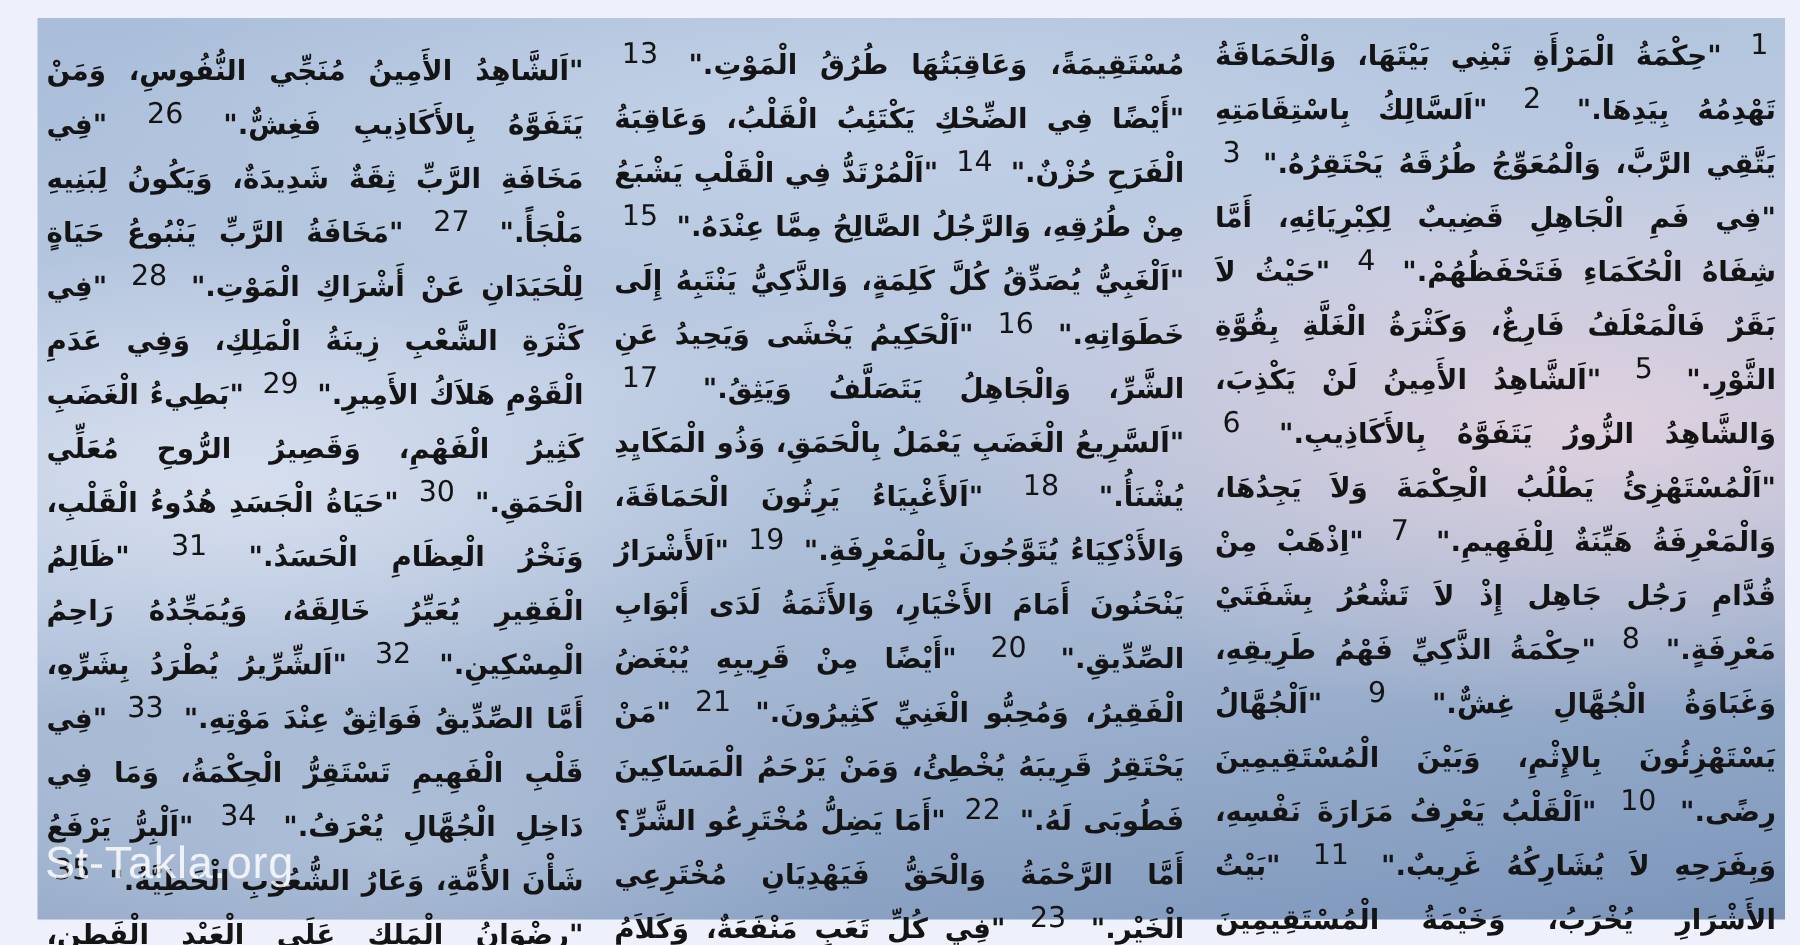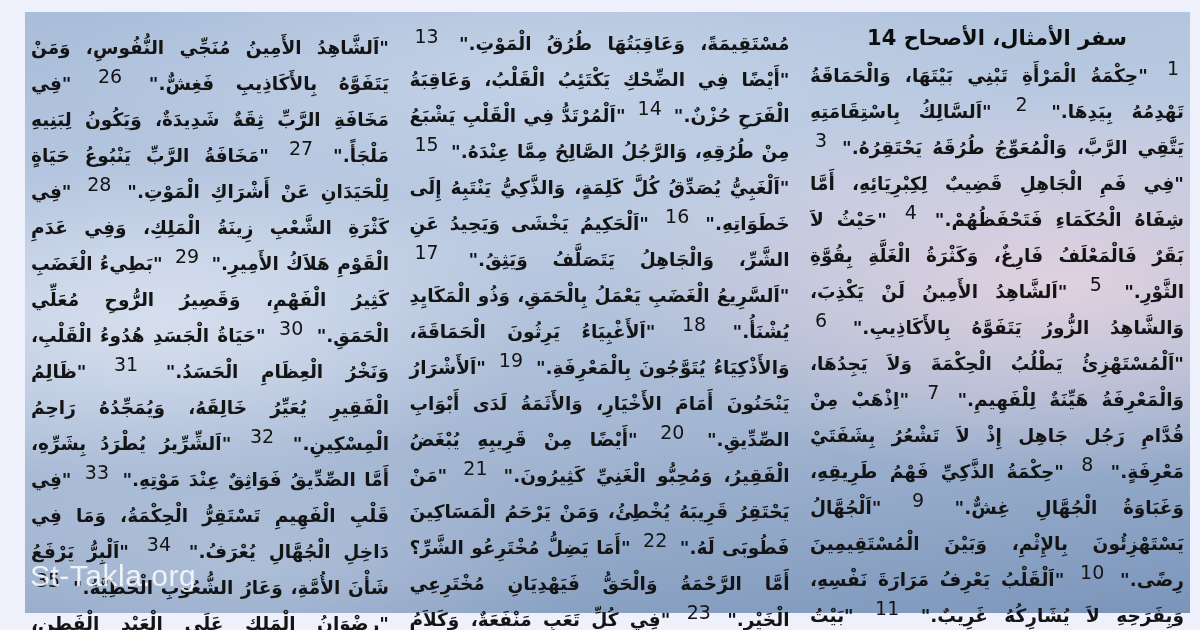--- a/index.html
+++ b/index.html
@@ -68,21 +68,20 @@
     color: rgba(255,255,255,0.82);
   }
 </style>
 </head>
 <body>
 
 <div class="page">
   <div class="photo">
 
     <div class="col col-right">
-      <h1 class="title">سفر الأمثال، الأصحاح 14</h1>
       <p class="body"><sup class="vnum">1</sup> <span>"حِكْمَةُ الْمَرْأَةِ تَبْنِي بَيْتَهَا، وَالْحَمَاقَةُ تَهْدِمُهُ بِيَدِهَا."</span> <sup class="vnum">2</sup> <span>"اَلسَّالِكُ بِاسْتِقَامَتِهِ يَتَّقِي الرَّبَّ، وَالْمُعَوِّجُ طُرُقَهُ يَحْتَقِرُهُ."</span> <sup class="vnum">3</sup> <span>"فِي فَمِ الْجَاهِلِ قَضِيبٌ لِكِبْرِيَائِهِ، أَمَّا شِفَاهُ الْحُكَمَاءِ فَتَحْفَظُهُمْ."</span> <sup class="vnum">4</sup> <span>"حَيْثُ لاَ بَقَرٌ فَالْمَعْلَفُ فَارِغٌ، وَكَثْرَةُ الْغَلَّةِ بِقُوَّةِ الثَّوْرِ."</span> <sup class="vnum">5</sup> <span>"اَلشَّاهِدُ الأَمِينُ لَنْ يَكْذِبَ، وَالشَّاهِدُ الزُّورُ يَتَفَوَّهُ بِالأَكَاذِيبِ."</span> <sup class="vnum">6</sup> <span>"اَلْمُسْتَهْزِئُ يَطْلُبُ الْحِكْمَةَ وَلاَ يَجِدُهَا، وَالْمَعْرِفَةُ هَيِّنَةٌ لِلْفَهِيمِ."</span> <sup class="vnum">7</sup> <span>"اِذْهَبْ مِنْ قُدَّامِ رَجُل جَاهِل إِذْ لاَ تَشْعُرُ بِشَفَتَيْ مَعْرِفَةٍ."</span> <sup class="vnum">8</sup> <span>"حِكْمَةُ الذَّكِيِّ فَهْمُ طَرِيقِهِ، وَغَبَاوَةُ الْجُهَّالِ غِشٌّ."</span> <sup class="vnum">9</sup> <span>"اَلْجُهَّالُ يَسْتَهْزِئُونَ بِالإِثْمِ، وَبَيْنَ الْمُسْتَقِيمِينَ رِضًى."</span> <sup class="vnum">10</sup> <span>"اَلْقَلْبُ يَعْرِفُ مَرَارَةَ نَفْسِهِ، وَبِفَرَحِهِ لاَ يُشَارِكُهُ غَرِيبٌ."</span> <sup class="vnum">11</sup> <span>"بَيْتُ الأَشْرَارِ يُخْرَبُ، وَخَيْمَةُ الْمُسْتَقِيمِينَ تُزْهِرُ."</span>   </p>
     </div>
 
     <div class="col col-middle">
       <p class="body"><span>مُسْتَقِيمَةً، وَعَاقِبَتُهَا طُرُقُ الْمَوْتِ."</span> <sup class="vnum">13</sup> <span>"أَيْضًا فِي الضِّحْكِ يَكْتَئِبُ الْقَلْبُ، وَعَاقِبَةُ الْفَرَحِ حُزْنٌ."</span> <sup class="vnum">14</sup> <span>"اَلْمُرْتَدُّ فِي الْقَلْبِ يَشْبَعُ مِنْ طُرُقِهِ، وَالرَّجُلُ الصَّالِحُ مِمَّا عِنْدَهُ."</span> <sup class="vnum">15</sup> <span>"اَلْغَبِيُّ يُصَدِّقُ كُلَّ كَلِمَةٍ، وَالذَّكِيُّ يَنْتَبِهُ إِلَى خَطَوَاتِهِ."</span> <sup class="vnum">16</sup> <span>"اَلْحَكِيمُ يَخْشَى وَيَحِيدُ عَنِ الشَّرِّ، وَالْجَاهِلُ يَتَصَلَّفُ وَيَثِقُ."</span> <sup class="vnum">17</sup> <span>"اَلسَّرِيعُ الْغَضَبِ يَعْمَلُ بِالْحَمَقِ، وَذُو الْمَكَايِدِ يُشْنَأُ."</span> <sup class="vnum">18</sup> <span>"اَلأَغْبِيَاءُ يَرِثُونَ الْحَمَاقَةَ، وَالأَذْكِيَاءُ يُتَوَّجُونَ بِالْمَعْرِفَةِ."</span> <sup class="vnum">19</sup> <span>"اَلأَشْرَارُ يَنْحَنُونَ أَمَامَ الأَخْيَارِ، وَالأَثَمَةُ لَدَى أَبْوَابِ الصِّدِّيقِ."</span> <sup class="vnum">20</sup> <span>"أَيْضًا مِنْ قَرِيبِهِ يُبْغَضُ الْفَقِيرُ، وَمُحِبُّو الْغَنِيِّ كَثِيرُونَ."</span> <sup class="vnum">21</sup> <span>"مَنْ يَحْتَقِرُ قَرِيبَهُ يُخْطِئُ، وَمَنْ يَرْحَمُ الْمَسَاكِينَ فَطُوبَى لَهُ."</span> <sup class="vnum">22</sup> <span>"أَمَا يَضِلُّ مُخْتَرِعُو الشَّرِّ؟ أَمَّا الرَّحْمَةُ وَالْحَقُّ فَيَهْدِيَانِ مُخْتَرِعِي الْخَيْرِ."</span> <sup class="vnum">23</sup> <span>"فِي كُلِّ تَعَبٍ مَنْفَعَةٌ، وَكَلاَمُ الشَّفَتَيْنِ إِنَّمَا هُوَ إِلَى الْفَقْرِ."</span>    </p>
     </div>
 
     <div class="col col-left">
       <p class="body"><span>"اَلشَّاهِدُ الأَمِينُ مُنَجِّي النُّفُوسِ، وَمَنْ يَتَفَوَّهُ بِالأَكَاذِيبِ فَغِشٌّ."</span> <sup class="vnum">26</sup> <span>"فِي مَخَافَةِ الرَّبِّ ثِقَةٌ شَدِيدَةٌ، وَيَكُونُ لِبَنِيهِ مَلْجَأً."</span> <sup class="vnum">27</sup> <span>"مَخَافَةُ الرَّبِّ يَنْبُوعُ حَيَاةٍ لِلْحَيَدَانِ عَنْ أَشْرَاكِ الْمَوْتِ."</span> <sup class="vnum">28</sup> <span>"فِي كَثْرَةِ الشَّعْبِ زِينَةُ الْمَلِكِ، وَفِي عَدَمِ الْقَوْمِ هَلاَكُ الأَمِيرِ."</span> <sup class="vnum">29</sup> <span>"بَطِيءُ الْغَضَبِ كَثِيرُ الْفَهْمِ، وَقَصِيرُ الرُّوحِ مُعَلِّي الْحَمَقِ."</span> <sup class="vnum">30</sup> <span>"حَيَاةُ الْجَسَدِ هُدُوءُ الْقَلْبِ، وَنَخْرُ الْعِظَامِ الْحَسَدُ."</span> <sup class="vnum">31</sup> <span>"ظَالِمُ الْفَقِيرِ يُعَيِّرُ خَالِقَهُ، وَيُمَجِّدُهُ رَاحِمُ الْمِسْكِينِ."</span> <sup class="vnum">32</sup> <span>"اَلشِّرِّيرُ يُطْرَدُ بِشَرِّهِ، أَمَّا الصِّدِّيقُ فَوَاثِقٌ عِنْدَ مَوْتِهِ."</span> <sup class="vnum">33</sup> <span>"فِي قَلْبِ الْفَهِيمِ تَسْتَقِرُّ الْحِكْمَةُ، وَمَا فِي دَاخِلِ الْجُهَّالِ يُعْرَفُ."</span> <sup class="vnum">34</sup> <span>"اَلْبِرُّ يَرْفَعُ شَأْنَ الأُمَّةِ، وَعَارُ الشُّعُوبِ الْخَطِيَّةُ."</span> <sup class="vnum">35</sup> <span>"رِضْوَانُ الْمَلِكِ عَلَى الْعَبْدِ الْفَطِنِ، وَسَخَطُهُ يَكُونُ عَلَى الْمُخْزِي."</span> </p>
     </div>

